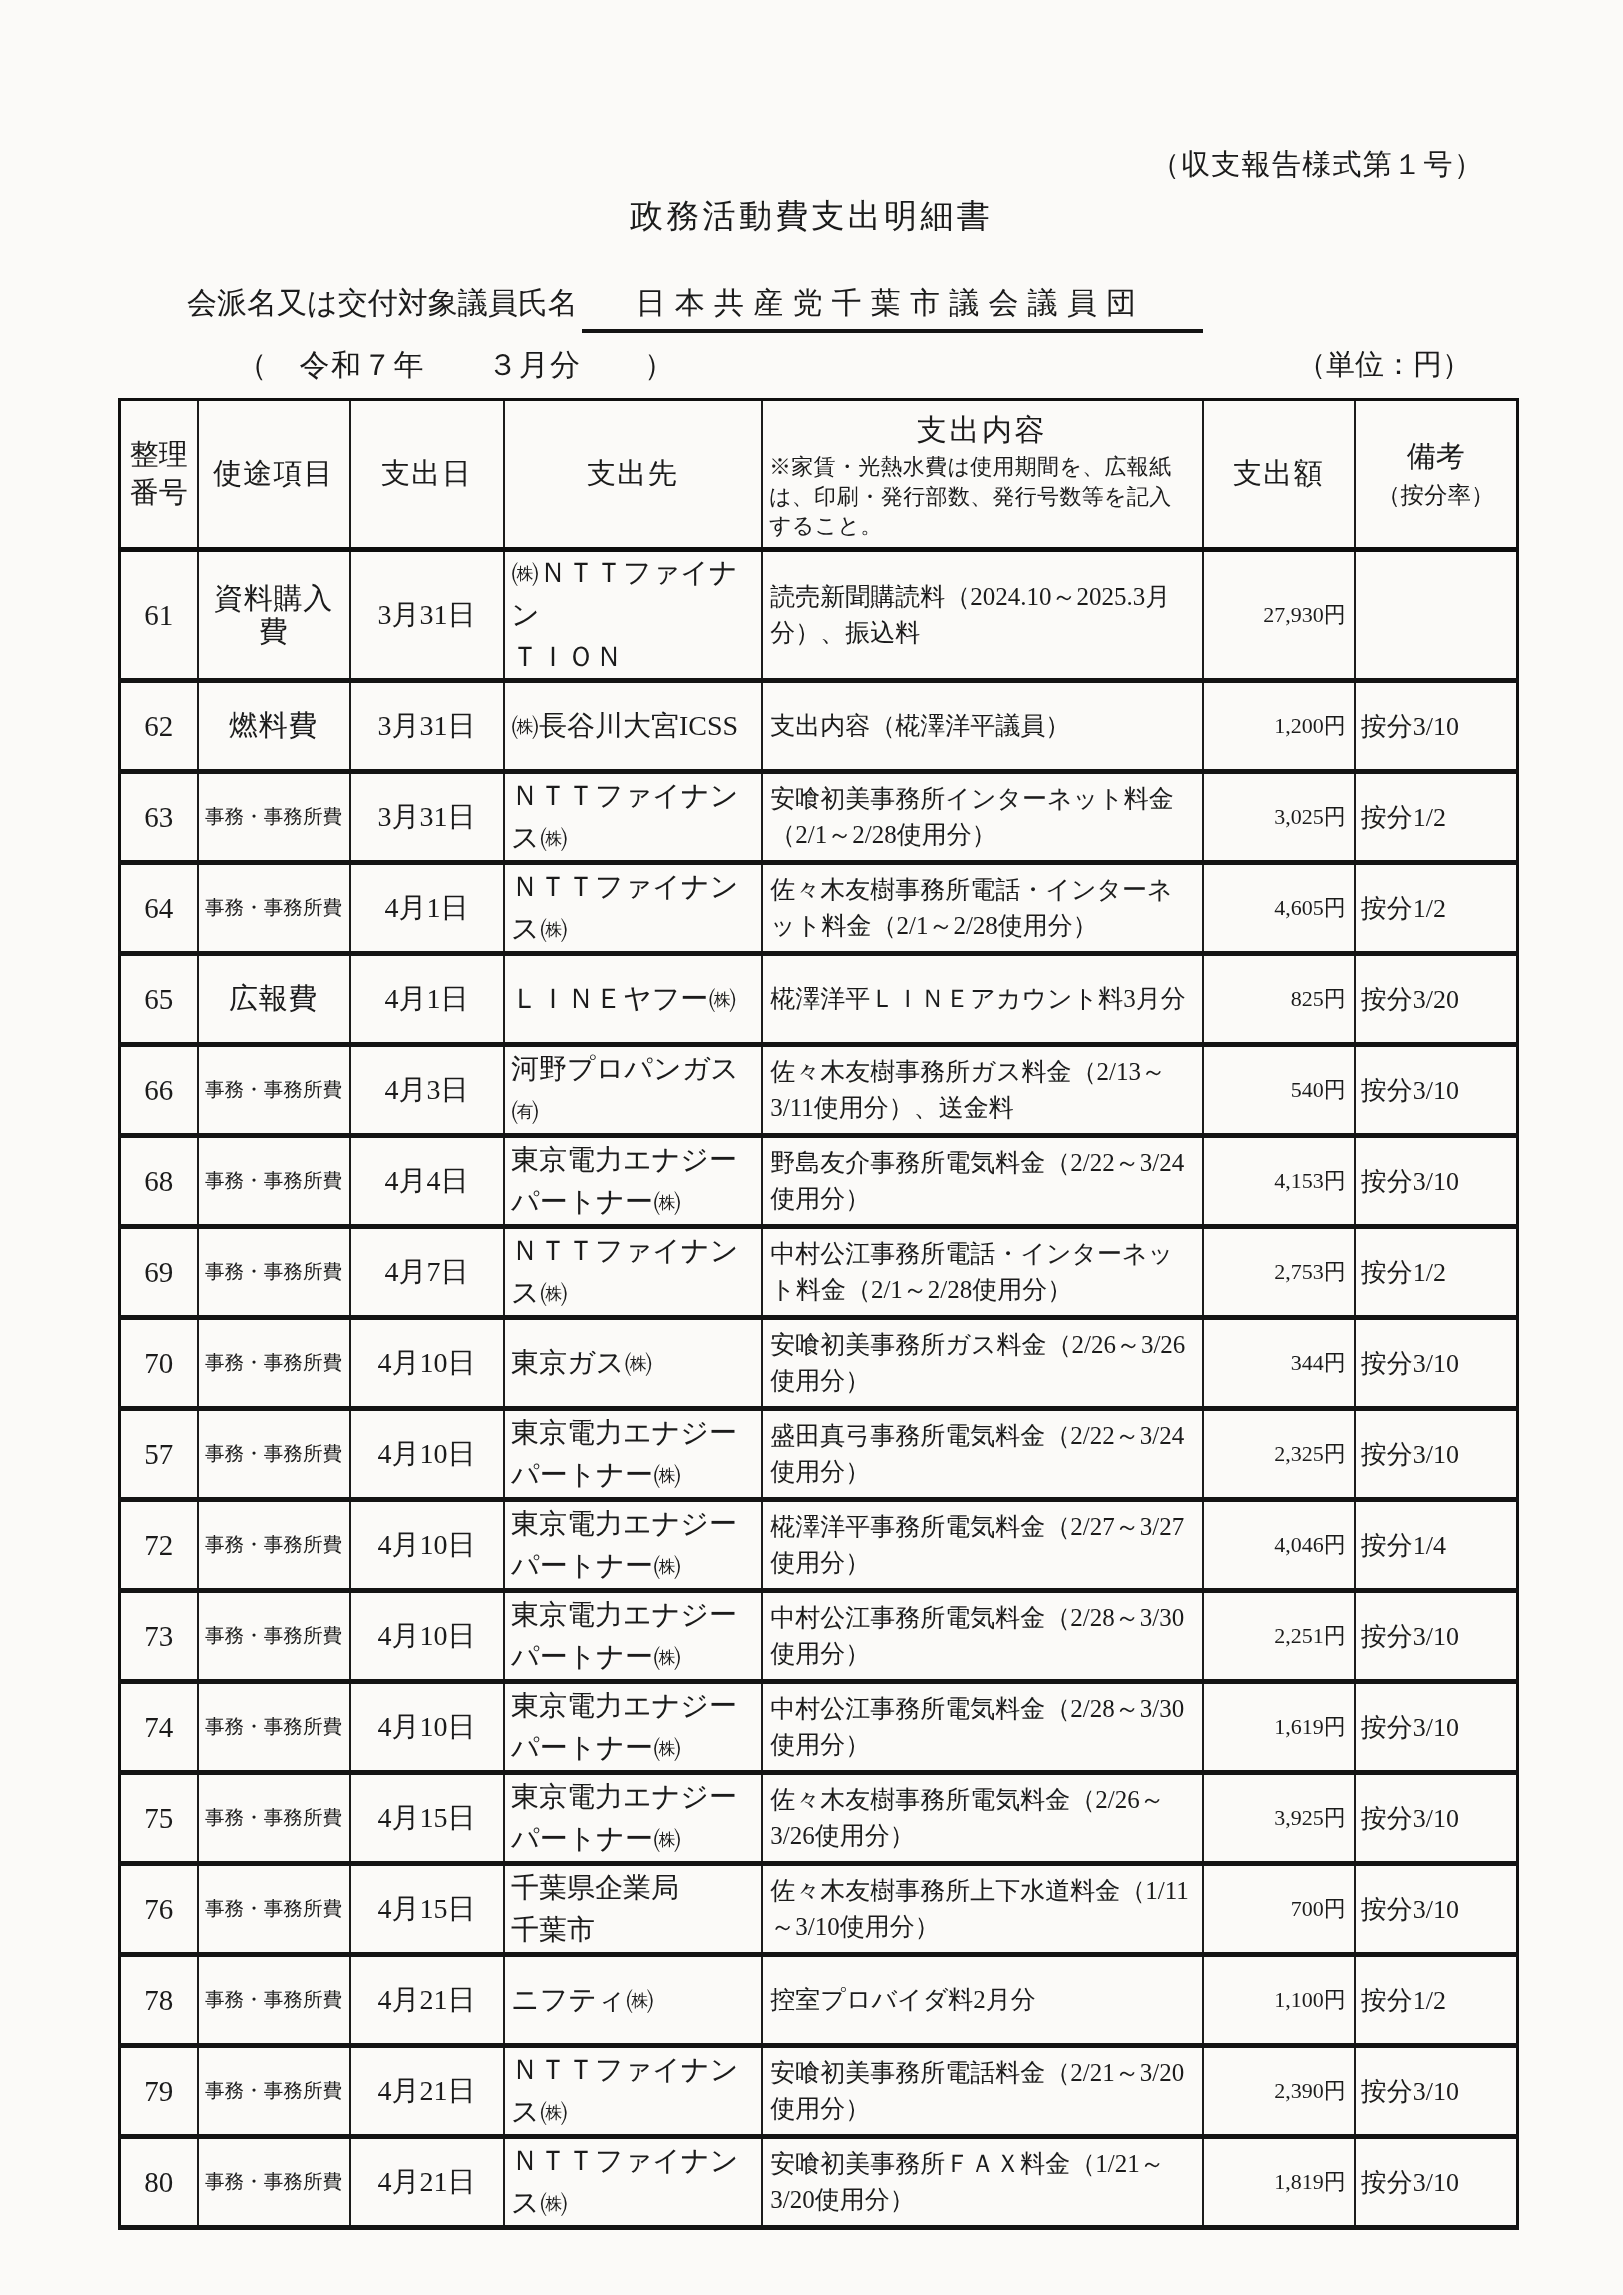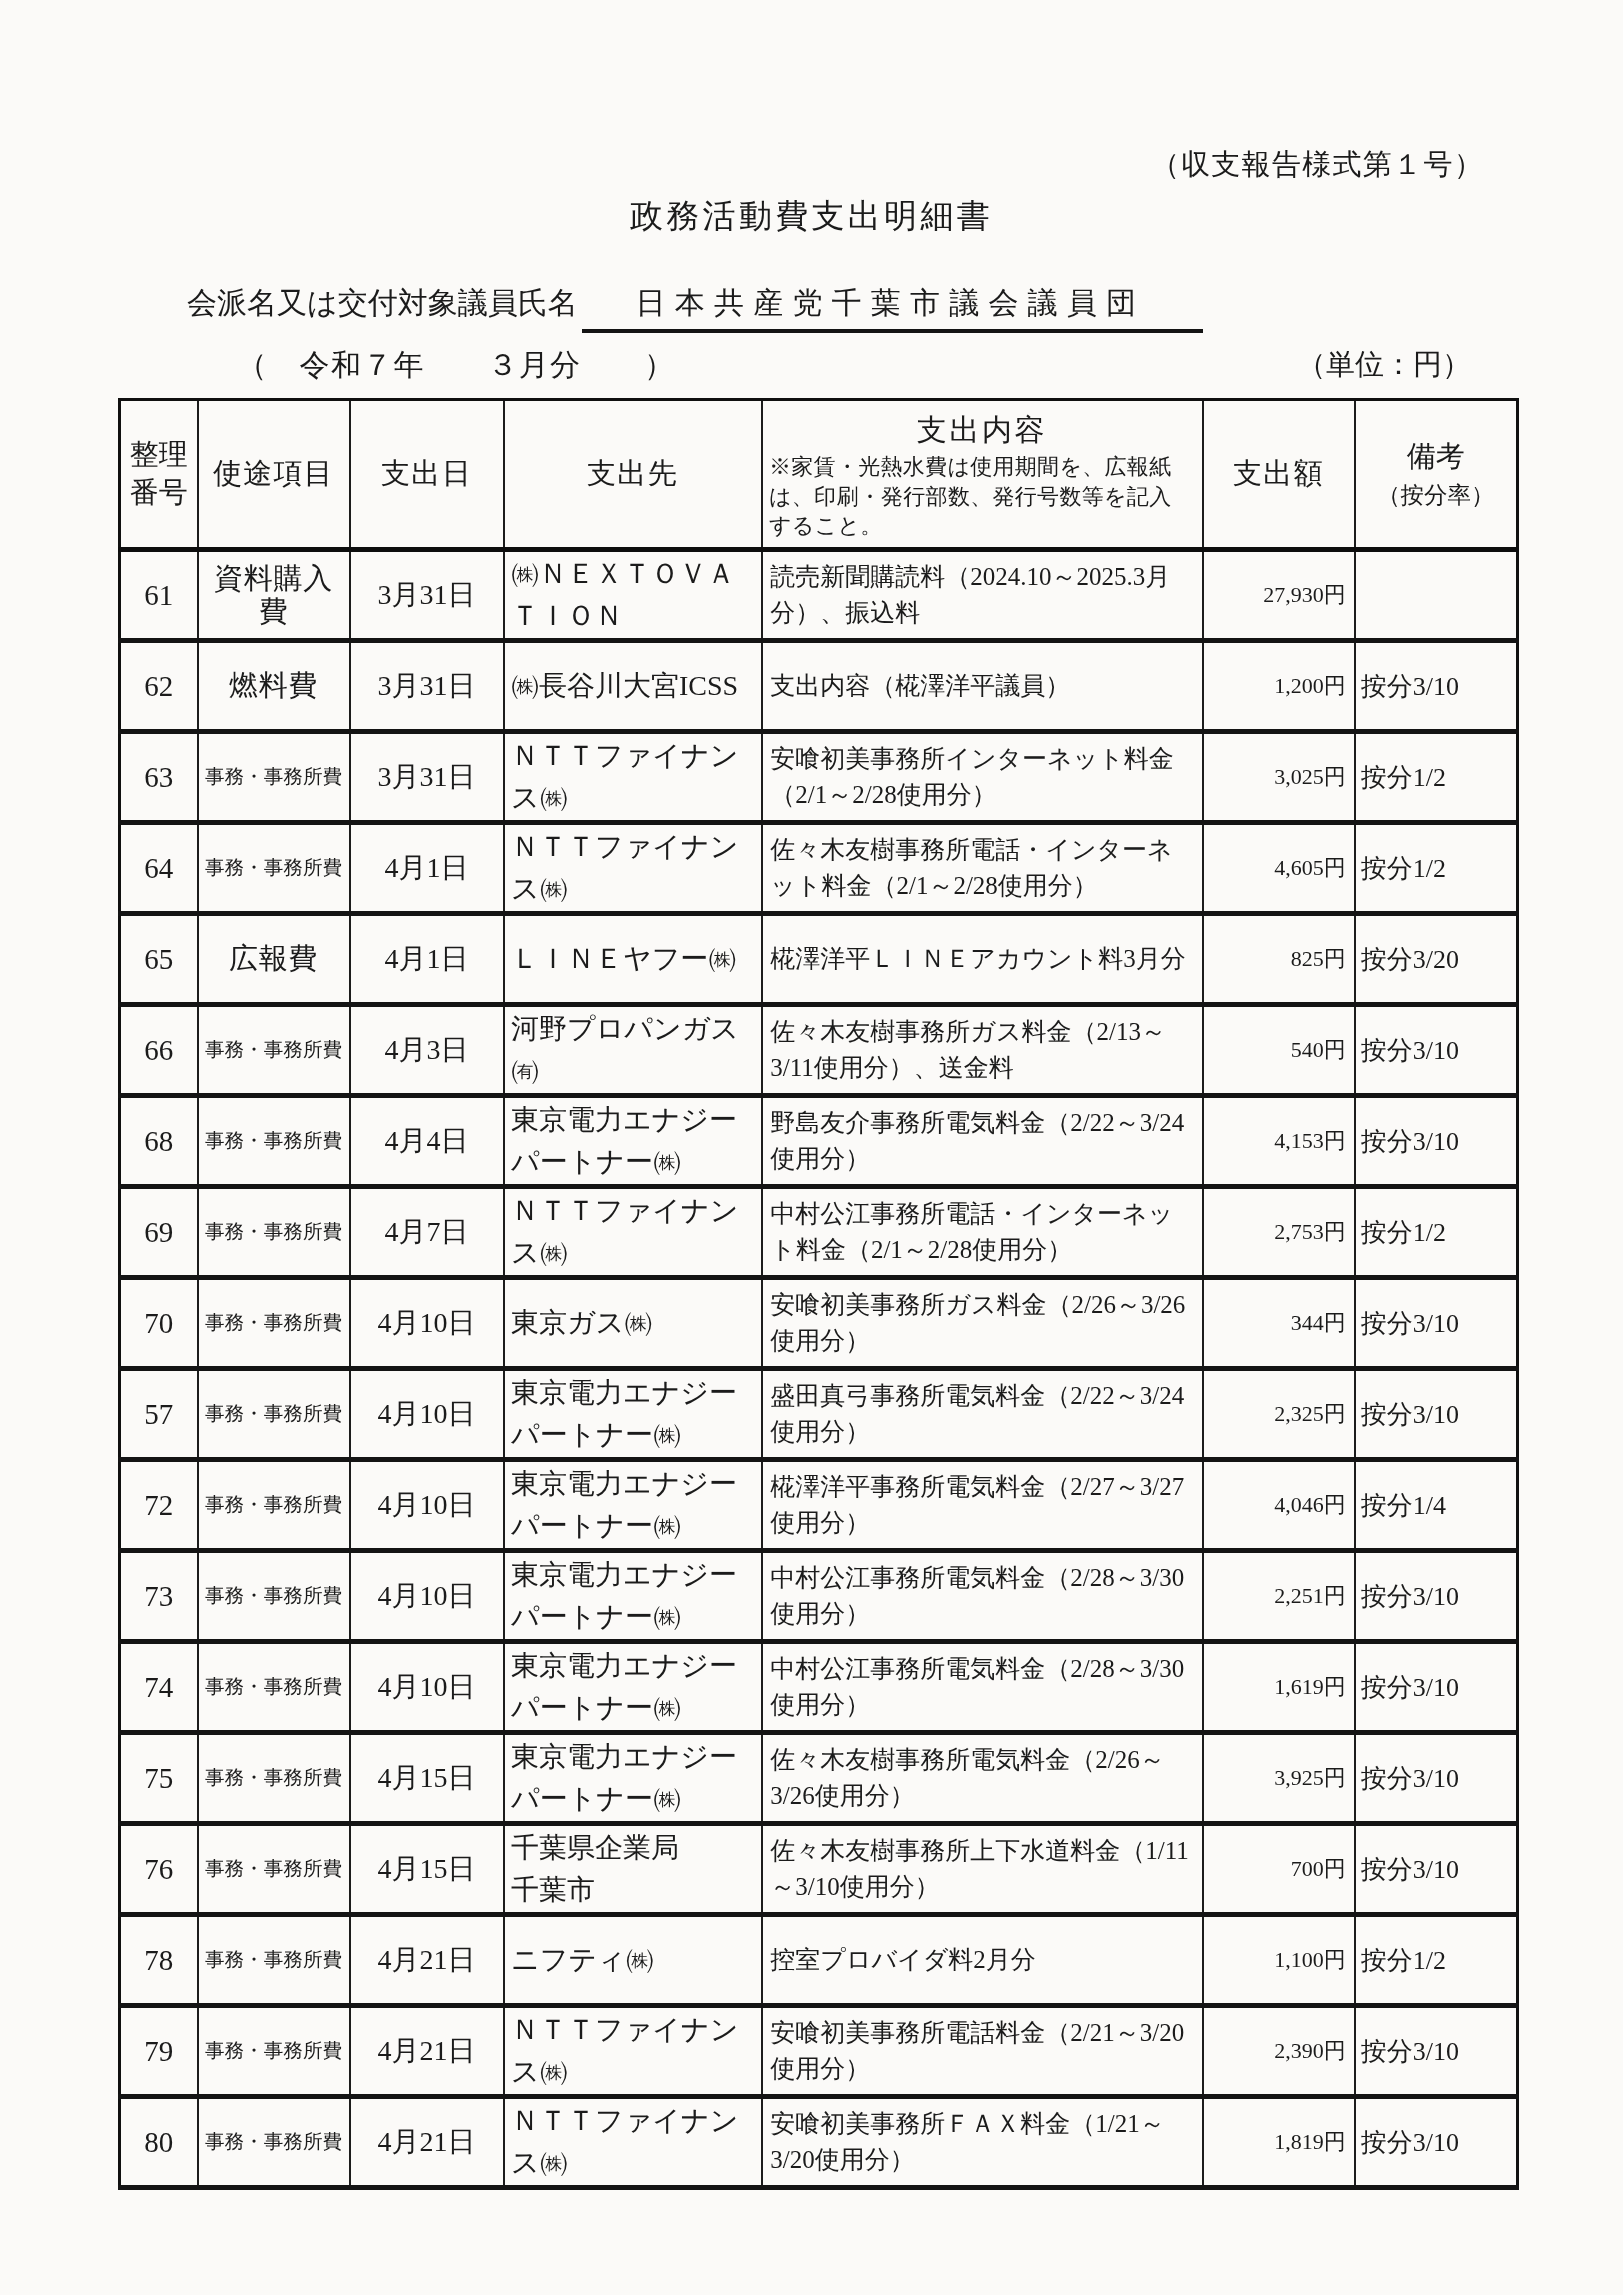--- a/index.html
+++ b/index.html
@@ -87,21 +87,21 @@
         <div class="r1">備考</div>
         <div class="r2">（按分率）</div>
       </th>
     </tr>
   </thead>
   <tbody id="rows-body">
       <tr>
         <td class="td-no">61</td>
         <td class="td-cat cat-l">資料購入費</td>
         <td class="td-date">3月31日</td>
-        <td class="td-payee">㈱ＮＥＸＴＯＶＡ
+        <td class="td-payee">㈱ＮＴＴファイナン
 ＴＩＯＮ</td>
         <td class="td-detail">読売新聞購読料（2024.10～2025.3月分）、振込料</td>
         <td class="td-amount">27,930円</td>
         <td class="td-remarks"></td>
       </tr>
       <tr>
         <td class="td-no">62</td>
         <td class="td-cat cat-l">燃料費</td>
         <td class="td-date">3月31日</td>
         <td class="td-payee">㈱長谷川大宮ICSS</td>

